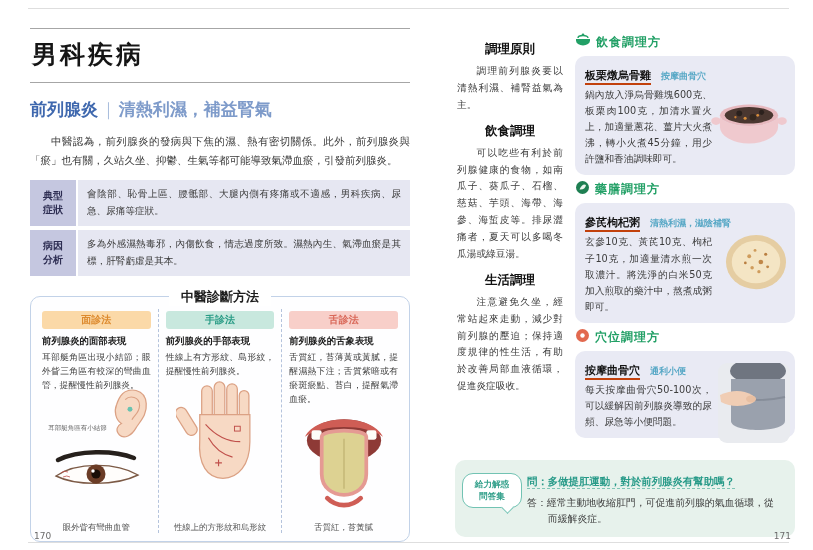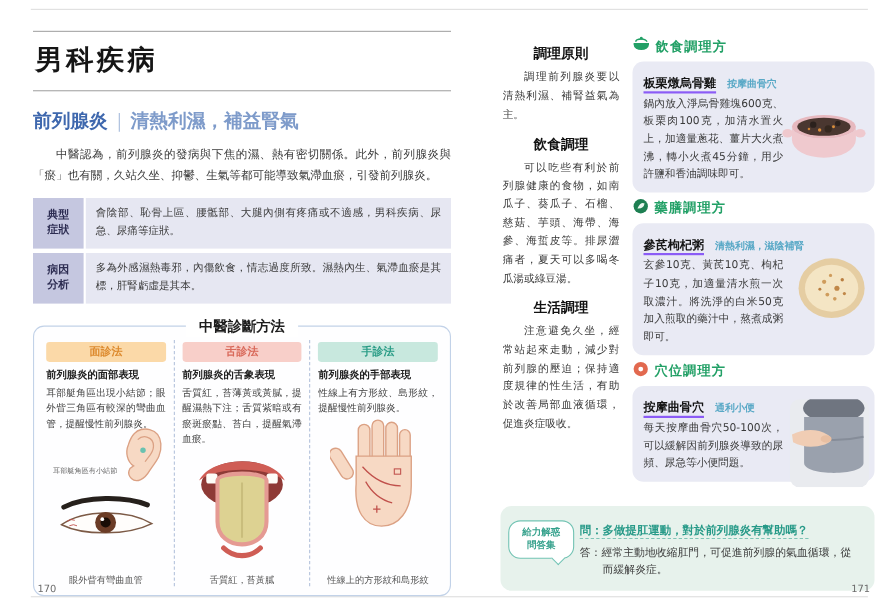--- a/index.html
+++ b/index.html
@@ -66,21 +66,21 @@
   
   .right-page{position:absolute;left:455px;top:28px;width:340px;}
   .rp-left{position:absolute;left:2px;top:4px;width:106px;}
   .rp-heading{font-size:12.5px;font-weight:bold;color:#121212;text-align:center;margin:9px 0 5px;}
   .rp-body{font-size:9.7px;line-height:1.74;text-align:justify;text-indent:2em;color:#3a3a3a;}
 
   .rp-right{position:absolute;left:120px;top:0;width:220px;}
   .remedy-header{display:flex;align-items:center;gap:5px;margin:5px 0 4px;}
   .remedy-header .cat{font-size:12px;font-weight:bold;color:#22a066;letter-spacing:1px;}
   .remedy-box{background:#e9eaf4;border-radius:10px;padding:8px 10px;position:relative;}
-  .remedy-name{font-size:11px;font-weight:bold;color:#141414;border-bottom:2px solid #8b5cf6;padding-bottom:1px;}
+  .remedy-name{font-size:11px;font-weight:bold;color:#141414;border-bottom:2px solid #c2410c;padding-bottom:1px;}
   .remedy-tag{font-size:9px;color:#58a8c6;margin-left:5px;font-weight:bold;}
   .remedy-body{width:127px;font-size:9.7px;line-height:1.66;text-align:justify;color:#3b3b3b;margin-top:4px;}
   .remedy-img{position:absolute;right:5px;}
 
   .qa-box{
     position:absolute;left:0;top:432px;width:340px;box-sizing:border-box;
     background:#e7f2ec;border-radius:10px;padding:10px 12px 10px 72px;min-height:66px;
   }
   .qa-badge{
     position:absolute;left:7px;top:13px;width:54px;background:#fff;
@@ -143,38 +143,20 @@
             <circle cx="46" cy="26" r="9.5" fill="#6b3c26"></circle>
             <circle cx="46" cy="26" r="4.6" fill="#190d06"></circle>
             <circle cx="43" cy="23" r="1.7" fill="#fff"></circle>
             <path d="M11 25 q3 -3 7 -1 M13 29 q4 -2 7 0" stroke="#c0504b" stroke-width="0.8" fill="none"></path>
           </svg>
         </div>
         <div class="diag-caption">眼外眥有彎曲血管</div>
       </div>
 
       <div class="diag-col">
-        <div class="method-pill pill-tongue">舌診法</div>
-        <div class="diag-headline">前列腺炎的舌象表現</div>
-        <div class="diag-body">舌質紅，苔薄黃或黃膩，提醒濕熱下注；舌質紫暗或有瘀斑瘀點、苔白，提醒氣滯血瘀。</div>
-        <div class="diag-art">
-          <svg width="92" height="104" viewBox="0 0 96 112">
-            <ellipse cx="48" cy="34" rx="40" ry="23" fill="#8e3a36"></ellipse>
-            <path d="M6 30 C18 5 78 5 90 30 C72 16 24 16 6 30 Z" fill="#cf5d55"></path>
-            <rect x="13" y="23" width="11" height="10" rx="2.5" fill="#fdfdf8"></rect>
-            <rect x="72" y="23" width="11" height="10" rx="2.5" fill="#fdfdf8"></rect>
-            <path d="M24 30 C24 21 72 21 72 30 L72 70 C72 100 24 100 24 70 Z" fill="#ddd292" stroke="#e59a93" stroke-width="4"></path>
-            <path d="M48 32 V86" stroke="#c9bd7c" stroke-width="2"></path>
-            <path d="M30 96 C40 106 56 106 66 96" stroke="#cf5d55" stroke-width="5" fill="none" stroke-linecap="round"></path>
-          </svg>
-        </div>
-        <div class="diag-caption">舌質紅，苔黃膩</div>
-      </div>
-
-      <div class="diag-col">
         <div class="method-pill pill-hand">手診法</div>
         <div class="diag-headline">前列腺炎的手部表現</div>
         <div class="diag-body">性線上有方形紋、島形紋，提醒慢性前列腺炎。</div>
         <div class="diag-art">
           <svg width="88" height="106" viewBox="0 0 90 110">
             <g fill="#f7d9c4" stroke="#dba184" stroke-width="1.3">
               <rect x="26" y="6" width="11" height="36" rx="5.5"></rect>
               <rect x="39" y="2" width="11" height="40" rx="5.5"></rect>
               <rect x="52" y="4" width="11" height="38" rx="5.5"></rect>
               <rect x="65" y="11" width="10" height="31" rx="5"></rect>
@@ -182,20 +164,38 @@
               <path d="M24 36 H76 V64 C76 88 64 102 48 102 C32 102 22 88 24 62 Z"></path>
             </g>
             <path d="M30 46 Q46 64 66 64 M33 60 Q42 76 58 80" stroke="#c0504b" stroke-width="1.2" fill="none"></path>
             <path d="M40 86 h7 M43.5 82.5 v7" stroke="#c0504b" stroke-width="1.2"></path>
             <rect x="60" y="48" width="6" height="5" fill="none" stroke="#c0504b" stroke-width="1"></rect>
           </svg>
         </div>
         <div class="diag-caption">性線上的方形紋和島形紋</div>
       </div>
 
+      <div class="diag-col">
+        <div class="method-pill pill-tongue">舌診法</div>
+        <div class="diag-headline">前列腺炎的舌象表現</div>
+        <div class="diag-body">舌質紅，苔薄黃或黃膩，提醒濕熱下注；舌質紫暗或有瘀斑瘀點、苔白，提醒氣滯血瘀。</div>
+        <div class="diag-art">
+          <svg width="92" height="104" viewBox="0 0 96 112">
+            <ellipse cx="48" cy="34" rx="40" ry="23" fill="#8e3a36"></ellipse>
+            <path d="M6 30 C18 5 78 5 90 30 C72 16 24 16 6 30 Z" fill="#cf5d55"></path>
+            <rect x="13" y="23" width="11" height="10" rx="2.5" fill="#fdfdf8"></rect>
+            <rect x="72" y="23" width="11" height="10" rx="2.5" fill="#fdfdf8"></rect>
+            <path d="M24 30 C24 21 72 21 72 30 L72 70 C72 100 24 100 24 70 Z" fill="#ddd292" stroke="#e59a93" stroke-width="4"></path>
+            <path d="M48 32 V86" stroke="#c9bd7c" stroke-width="2"></path>
+            <path d="M30 96 C40 106 56 106 66 96" stroke="#cf5d55" stroke-width="5" fill="none" stroke-linecap="round"></path>
+          </svg>
+        </div>
+        <div class="diag-caption">舌質紅，苔黃膩</div>
+      </div>
+
     </div>
   </div>
 </div>
 
 <div class="pageno left">170</div>
 
 <div class="right-page">
 
   <div class="rp-left">
     <div class="rp-heading">調理原則</div>

